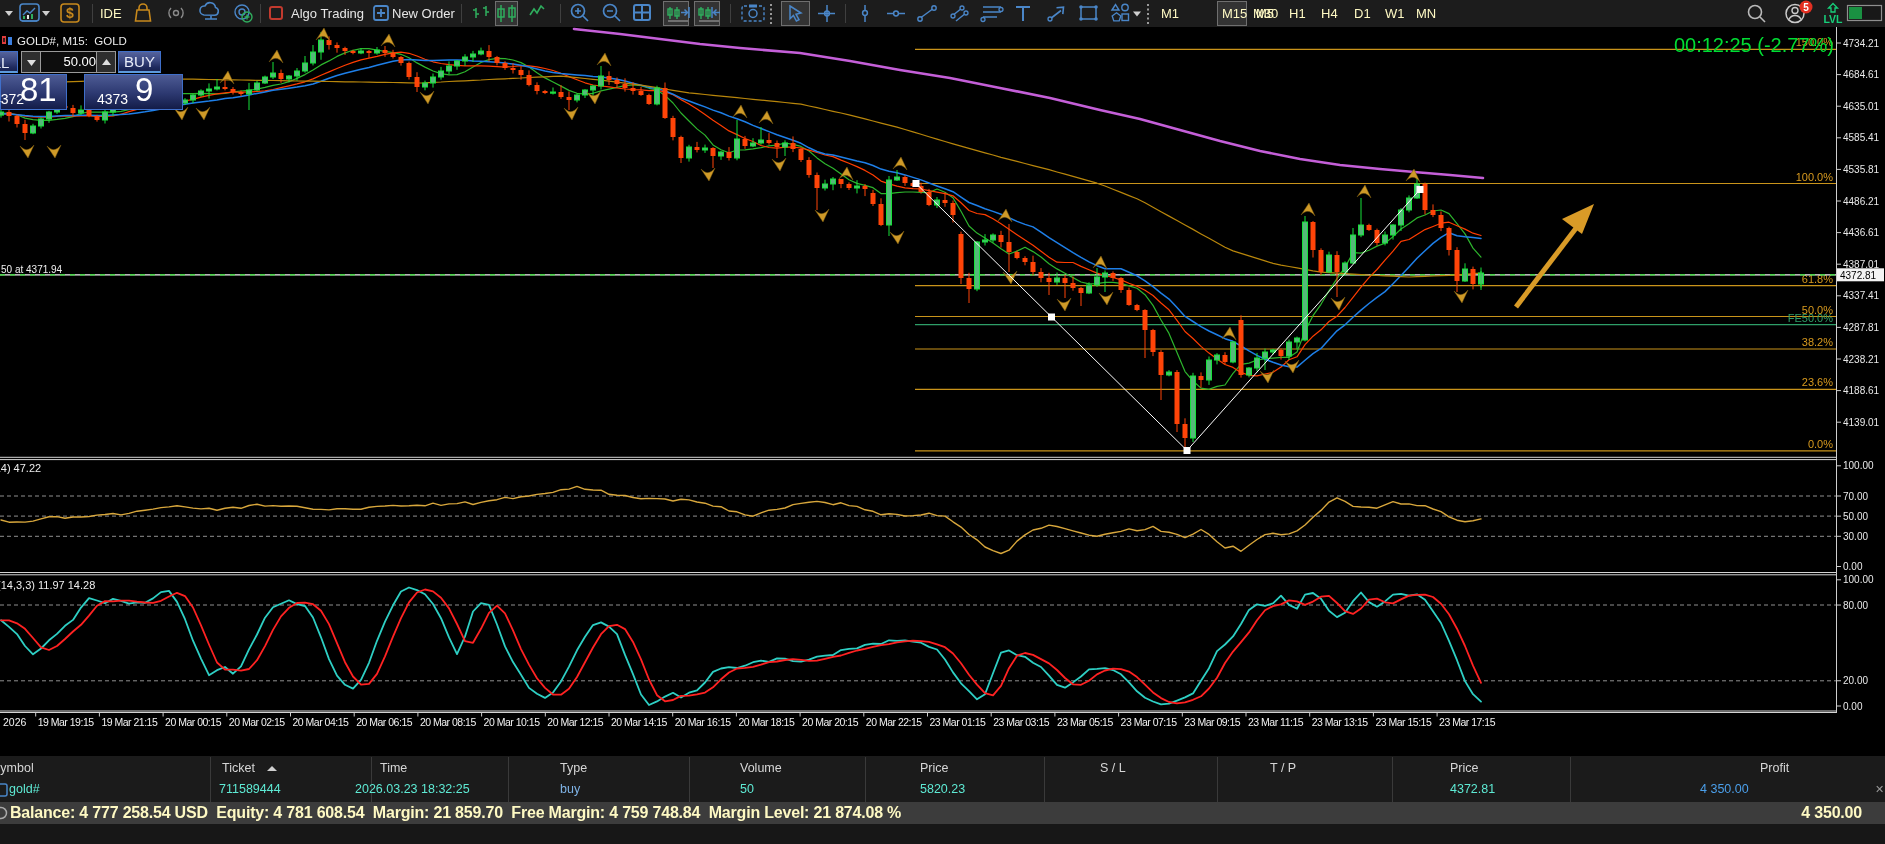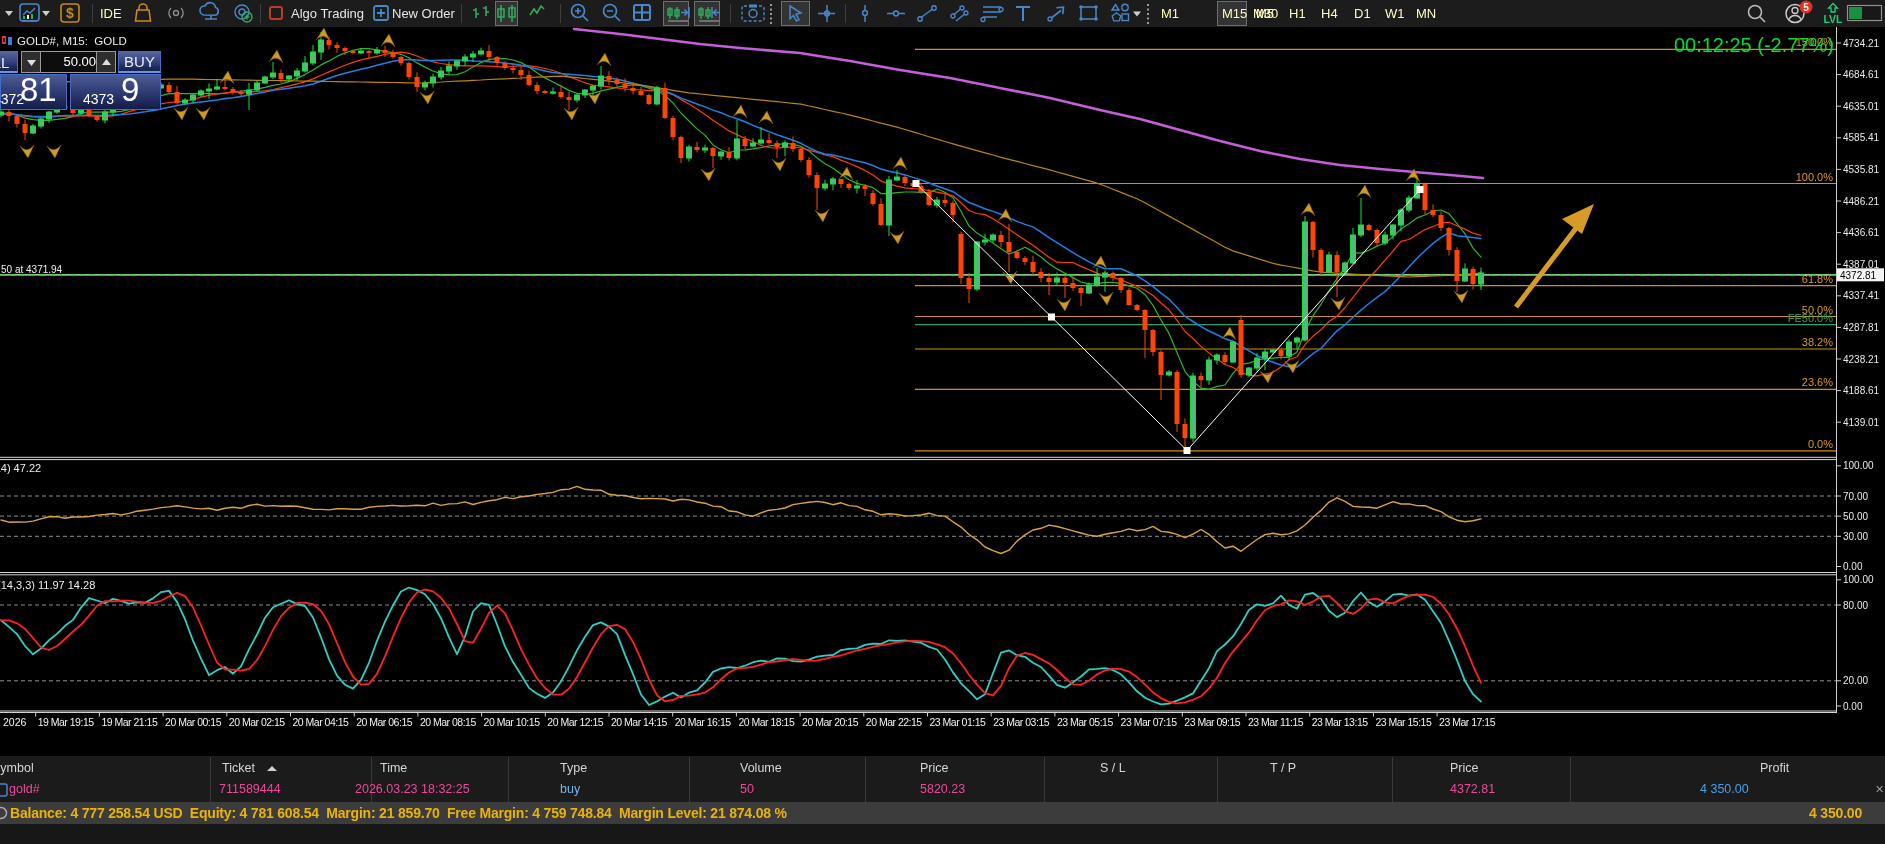--- a/index.html
+++ b/index.html
@@ -11,24 +11,24 @@
 .tbblue{color:#fef9c3}
 .sep{position:absolute;top:4px;width:1px;height:19px;background:#3f3f3f;z-index:1}
 .selbox{position:absolute;top:1px;height:25px;border:1px solid #6f6f6f;background:#333;z-index:1}
 
 #panel{position:absolute;left:0;top:51px;z-index:20;font-family:"Liberation Sans",sans-serif}
 .pbtn{position:absolute;background:linear-gradient(#55639c,#3a4780 45%,#1f2a5e 80%,#18224f);border:1px solid #3f6fca;color:#e8ecf8}
 .pricebox{position:absolute;background:linear-gradient(#4d5b94,#2c3870 55%,#131c48);border:1px solid #3f6fca;color:#fff}
 
 #tabbar{position:absolute;left:0;top:731px;width:1885px;height:25px;background:#282828;z-index:20}
 #hdr{position:absolute;left:0;top:756px;width:1885px;height:46px;background:#1b1b1b;z-index:20;color:#d6d6d6;font-size:12.5px}
-#statusbar{position:absolute;left:0;top:802px;width:1885px;height:22px;background:#3c3c3c;z-index:20;color:#eab308;font-size:14px;font-weight:bold;line-height:22px;letter-spacing:-0.2px}
+#statusbar{position:absolute;left:0;top:802px;width:1885px;height:22px;background:#3c3c3c;z-index:20;color:#fef9c3;font-size:16px;font-weight:bold;line-height:22px;letter-spacing:-0.2px}
 .colsep{position:absolute;top:1px;width:1px;height:45px;background:#3a3a3a}
 .hcell{position:absolute;top:0;height:24px;line-height:24px}
-.rcell{position:absolute;top:23px;height:22px;line-height:20px;color:#ec4899}
+.rcell{position:absolute;top:23px;height:22px;line-height:20px;color:#5eead4}
 .r{text-align:left}
 </style></head>
 <body>
 <div id="root">
 <svg width="1885" height="844" viewBox="0 0 1885 844" xmlns="http://www.w3.org/2000/svg" font-family="Liberation Sans, sans-serif" style="position:absolute;left:0;top:0">
 <rect x="0" y="0" width="1885" height="844" fill="#000"></rect>
 <line x1="915" y1="49.4" x2="1836" y2="49.4" stroke="#c9941b" stroke-width="1.2"></line>
       <text x="1833" y="46.4" fill="#d89a1e" font-size="11" text-anchor="end">150.0%</text>
       <line x1="915" y1="183.5" x2="1836" y2="183.5" stroke="#c9941b" stroke-width="1.2"></line>
       <text x="1833" y="180.5" fill="#d89a1e" font-size="11" text-anchor="end">100.0%</text>
@@ -759,21 +759,21 @@
   <div class="abs" style="right:0;top:0;width:19px;height:20px;background:#2e2e2e;border-left:1px solid #999">
     <svg width="19" height="20">
             <path d="M5,13 h9 l-4.5,-6 Z" fill="#e0e0e0"></path>
           </svg></div>
 </div>
 <div class="pbtn" style="left:118px;top:0;width:43px;height:22px;font-size:15px;text-align:center;line-height:20px;border-bottom:2px solid #5d9bdc">BUY</div>
 <div class="pricebox" style="left:0;top:23px;width:67px;height:36px">
   <span class="abs" style="left:-8px;top:16px;font-size:14px">4372</span>
   <span class="abs" style="left:19px;top:-4px;font-size:33px">81</span>
 </div>
-<div class="pricebox" style="left:70px;top:23px;width:91px;height:36px">
+<div class="pricebox" style="left:84px;top:23px;width:99px;height:36px">
   <span class="abs" style="left:12px;top:16px;font-size:14px">4373</span>
   <span class="abs" style="left:50px;top:-4px;font-size:33px">9</span>
 </div>
 </div>
 
 
 <div id="hdr">
 <div class="colsep" style="left:210px"></div>
 <div class="colsep" style="left:371px"></div>
 <div class="colsep" style="left:508px"></div>

